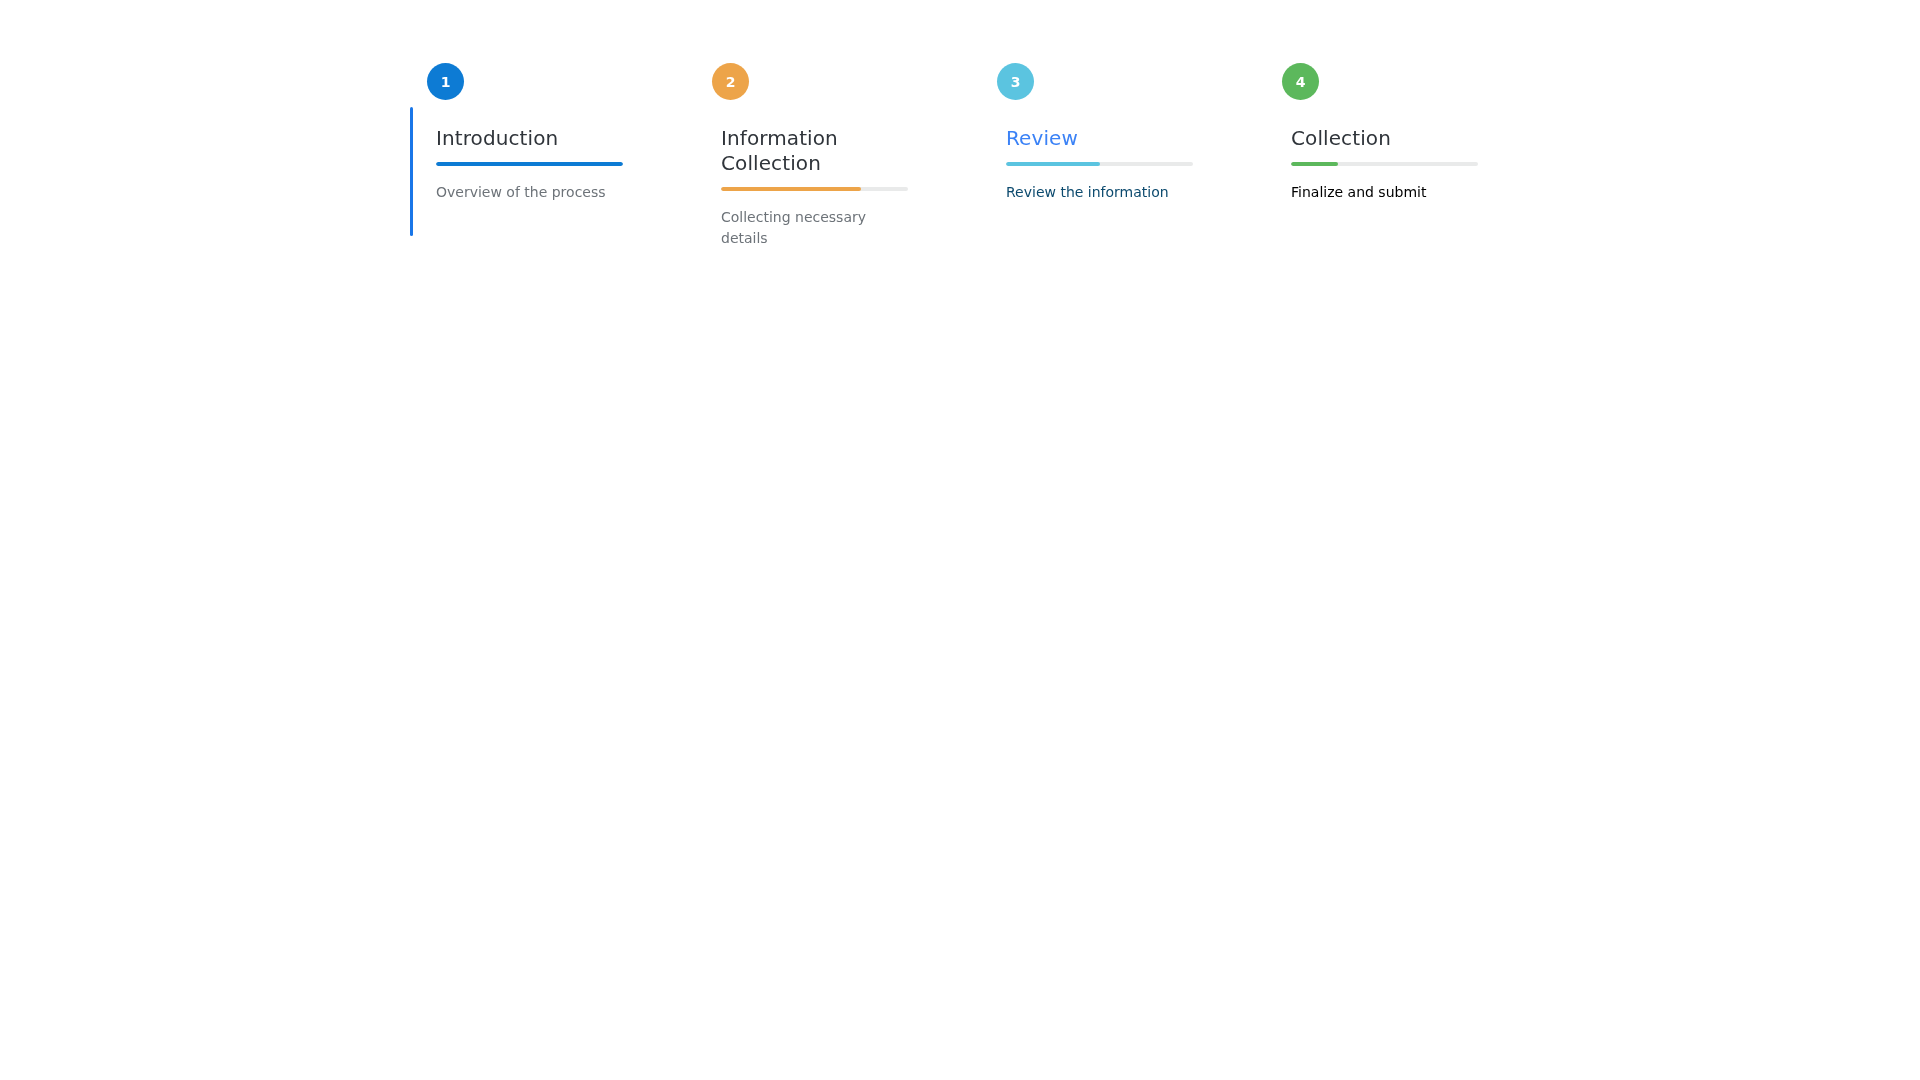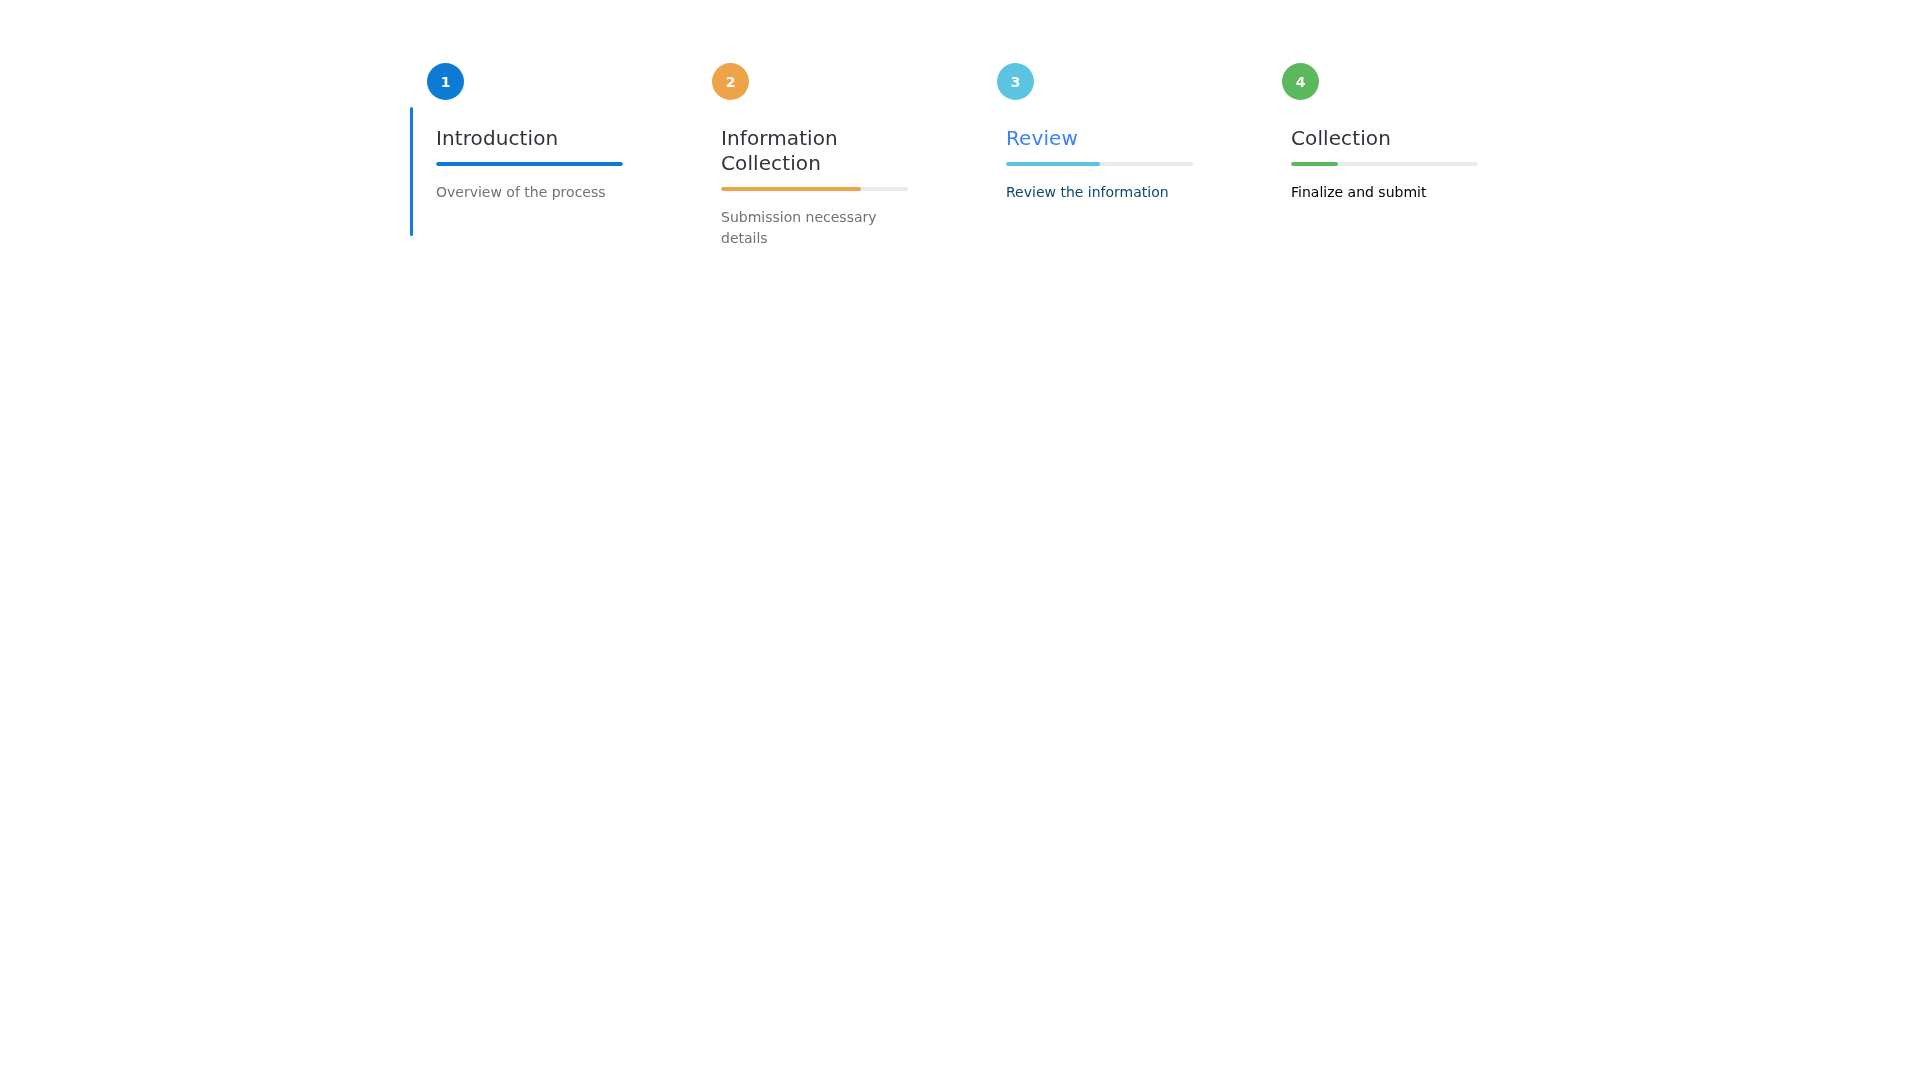--- a/index.html
+++ b/index.html
@@ -140,21 +140,21 @@
       <div class="badge" style="background: rgb(237, 164, 73);">
         <span>2</span>
       </div>
     </div>
     <div class="step-body">
 
       <div class="step-title" style="color: rgb(47, 52, 58);">Information Collection</div>
       <div class="progress-track" style="background: rgb(233, 234, 234);">
         <div class="progress-fill" style="background: rgb(237, 164, 73); width: 75%;"></div>
       </div>
-      <div class="step-desc" style="color: rgb(109, 115, 121);">Submission necessary details</div>
+      <div class="step-desc" style="color: rgb(109, 115, 121);">Collecting necessary details</div>
     </div>
   </div>
 
   <div class="step">
     <div class="badge-row">
       <div class="badge" style="background: rgb(91, 196, 224);">
         <span>3</span>
       </div>
     </div>
     <div class="step-body">

